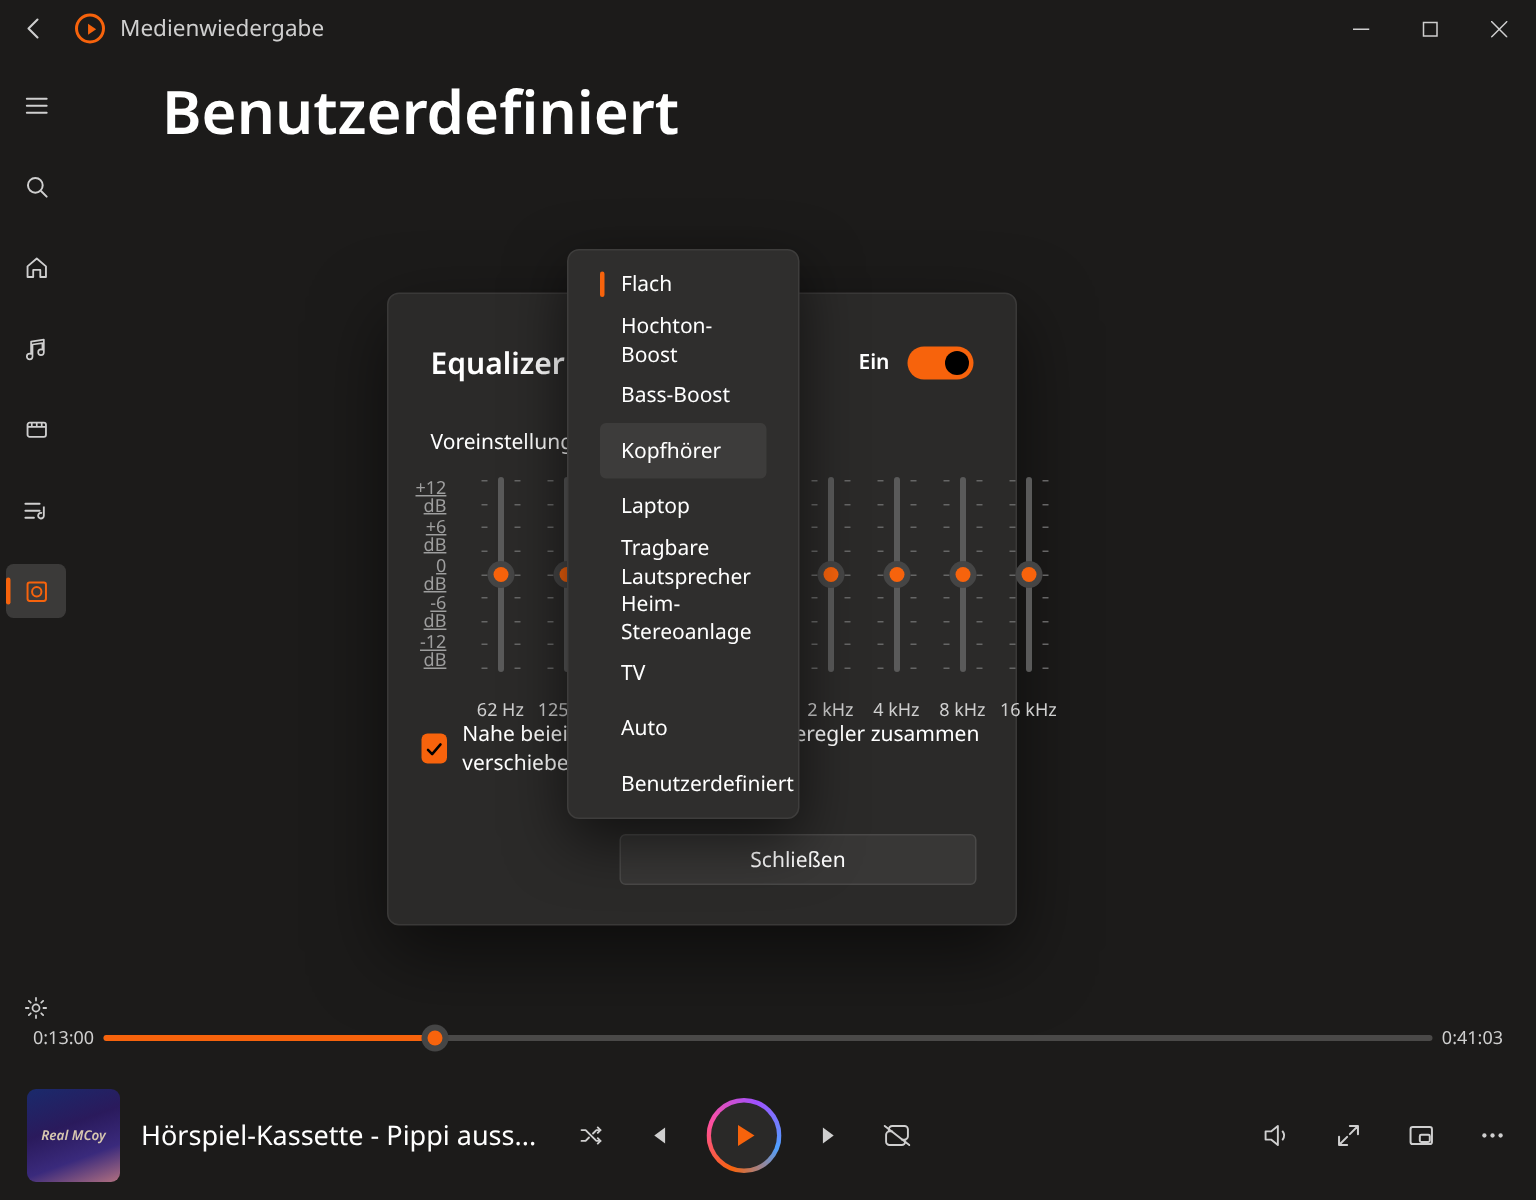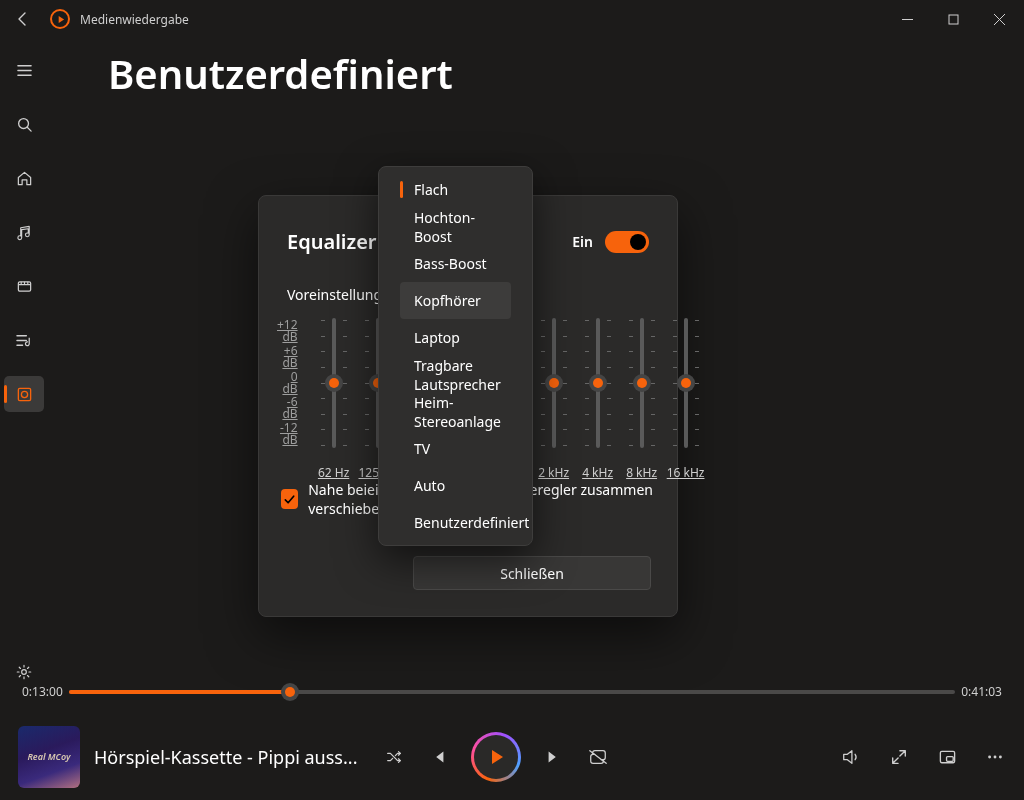--- a/index.html
+++ b/index.html
@@ -17,21 +17,21 @@
   }
   * { box-sizing: border-box; font-family: "Segoe UI", system-ui, sans-serif; }
   html,body { margin:0; padding:0; width:1024px; height:800px; background:var(--bg); color:var(--text); overflow:hidden; }
 
   
   .title-bar { height:38px; display:flex; align-items:center; padding:0 2px 0 6px; background:var(--title-bar); }
   .tb-left { display:flex; align-items:center; gap:10px; }
   .tb-back { width:34px; height:34px; display:flex; align-items:center; justify-content:center; color:var(--text-dim); }
   .tb-icon { width:20px; height:20px; border-radius:50%; border:2px solid var(--accent); display:flex; align-items:center; justify-content:center; position:relative; }
   .tb-icon svg { position:absolute; }
-  .tb-title { font-size:12px; color:var(--text-dim); }
+  .tb-title { font-size:15px; color:var(--text-dim); }
   .tb-spacer { flex:1; }
   .win-btn { width:46px; height:32px; display:flex; align-items:center; justify-content:center; color:var(--text-dim); }
   .win-btn svg { stroke:currentColor; }
 
   
   .rail { position:absolute; left:0; top:38px; bottom:0; width:48px; display:flex; flex-direction:column; align-items:center; padding-top:14px; gap:18px; }
   .rail-item { width:40px; height:36px; display:flex; align-items:center; justify-content:center; color:var(--text-dim); border-radius:5px; position:relative; }
   .rail-item.selected { background:#3b3a39; }
   .rail-item.selected::before { content:""; position:absolute; left:0; top:9px; bottom:9px; width:3px; background:var(--accent); border-radius:2px; }
   .rail-spacer { flex:1; }
@@ -54,21 +54,21 @@
   .db-labels span { font-size:12px; color:var(--text-muted); line-height:1;text-decoration:underline; }
   .slider-area { flex:1; display:flex; justify-content:space-between; padding:0 4px; }
   .slider-col { display:flex; flex-direction:column; align-items:center; width:44px; }
   .slider-track-wrap { height:134px; width:26px; display:flex; align-items:stretch; justify-content:center; position:relative; }
   .tick-col { position:absolute; top:4px; bottom:4px; width:26px; display:flex; flex-direction:column; justify-content:space-between; }
   .tick-row { display:flex; justify-content:space-between; }
   .tick { width:4px; height:1px; background:#666; }
   .slider-track { position:absolute; top:2px; bottom:2px; left:50%; transform:translateX(-50%); width:4px; background:#5a5a5a; border-radius:2px; }
   .slider-thumb { position:absolute; left:50%; top:50%; transform:translate(-50%,-50%); width:18px; height:18px; border-radius:50%; background:#454545; display:flex; align-items:center; justify-content:center; }
   .slider-thumb::after { content:""; width:10px; height:10px; border-radius:50%; background:var(--accent); }
-  .slider-freq { margin-top:14px; font-size:12px; color:var(--text-dim); white-space:nowrap;text-decoration:underline; }
+  .slider-freq { margin-top:14px; font-size:12px; color:var(--text-dim); white-space:nowrap; }
 
   .eq-check-row { position:absolute; left:22px; top:284px; display:flex; align-items:center; gap:10px; font-size:14px; }
   .chk { width:20px; height:20px; border-radius:4px; background:var(--accent); display:flex; align-items:center; justify-content:center; color:#000; }
 
   .eq-close { position:absolute; right:26px; bottom:26px; width:238px; height:34px; background:#383736; border:1px solid #4a4948; border-radius:4px; display:flex; align-items:center; justify-content:center; font-size:14px; }
 
   
   .preset-popup { position:absolute; left:378px; top:166px; width:155px; background:var(--popup); border:1px solid #3e3d3c; border-radius:8px; padding:4px 21px; box-shadow:0 14px 40px rgba(0,0,0,0.6); z-index:50; }
   .preset-item { height:37px; display:flex; align-items:center; padding:0 14px; font-size:14px; border-radius:4px; position:relative; color:var(--text); }
   .preset-item.current::before { content:""; position:absolute; left:0px; top:10px; bottom:10px; width:3px; background:var(--accent); border-radius:2px; }

